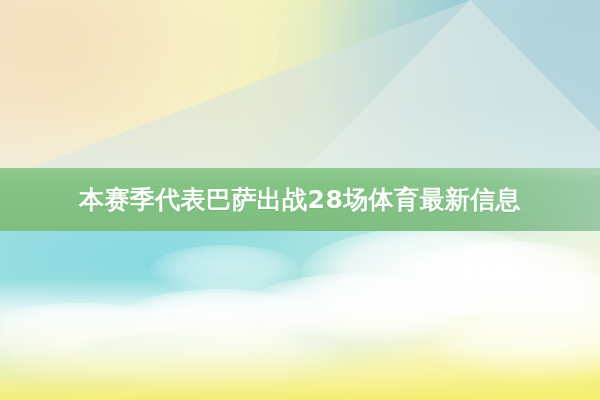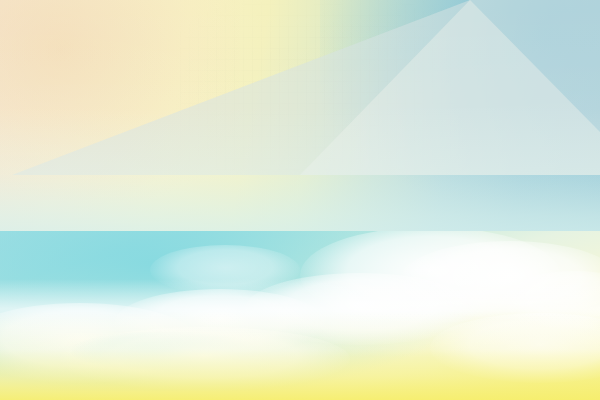--- a/index.html
+++ b/index.html
@@ -267,14 +267,17 @@
     <div class="cloud c9"></div>
     <div class="cloud c4"></div>
     <div class="cloud c6"></div>
     <div class="cloud c5"></div>
     <div class="sky-haze"></div>
     <div class="sky-patch"></div>
     <div class="cloud c7"></div>
     <div class="sky-yellow"></div>
   </div>
 
+  <div class="title-band">
+    <div class="title-text">本赛季代表巴萨出战28场体育最新信息</div>
+  </div>
 
 </div>
 
 </body></html>

